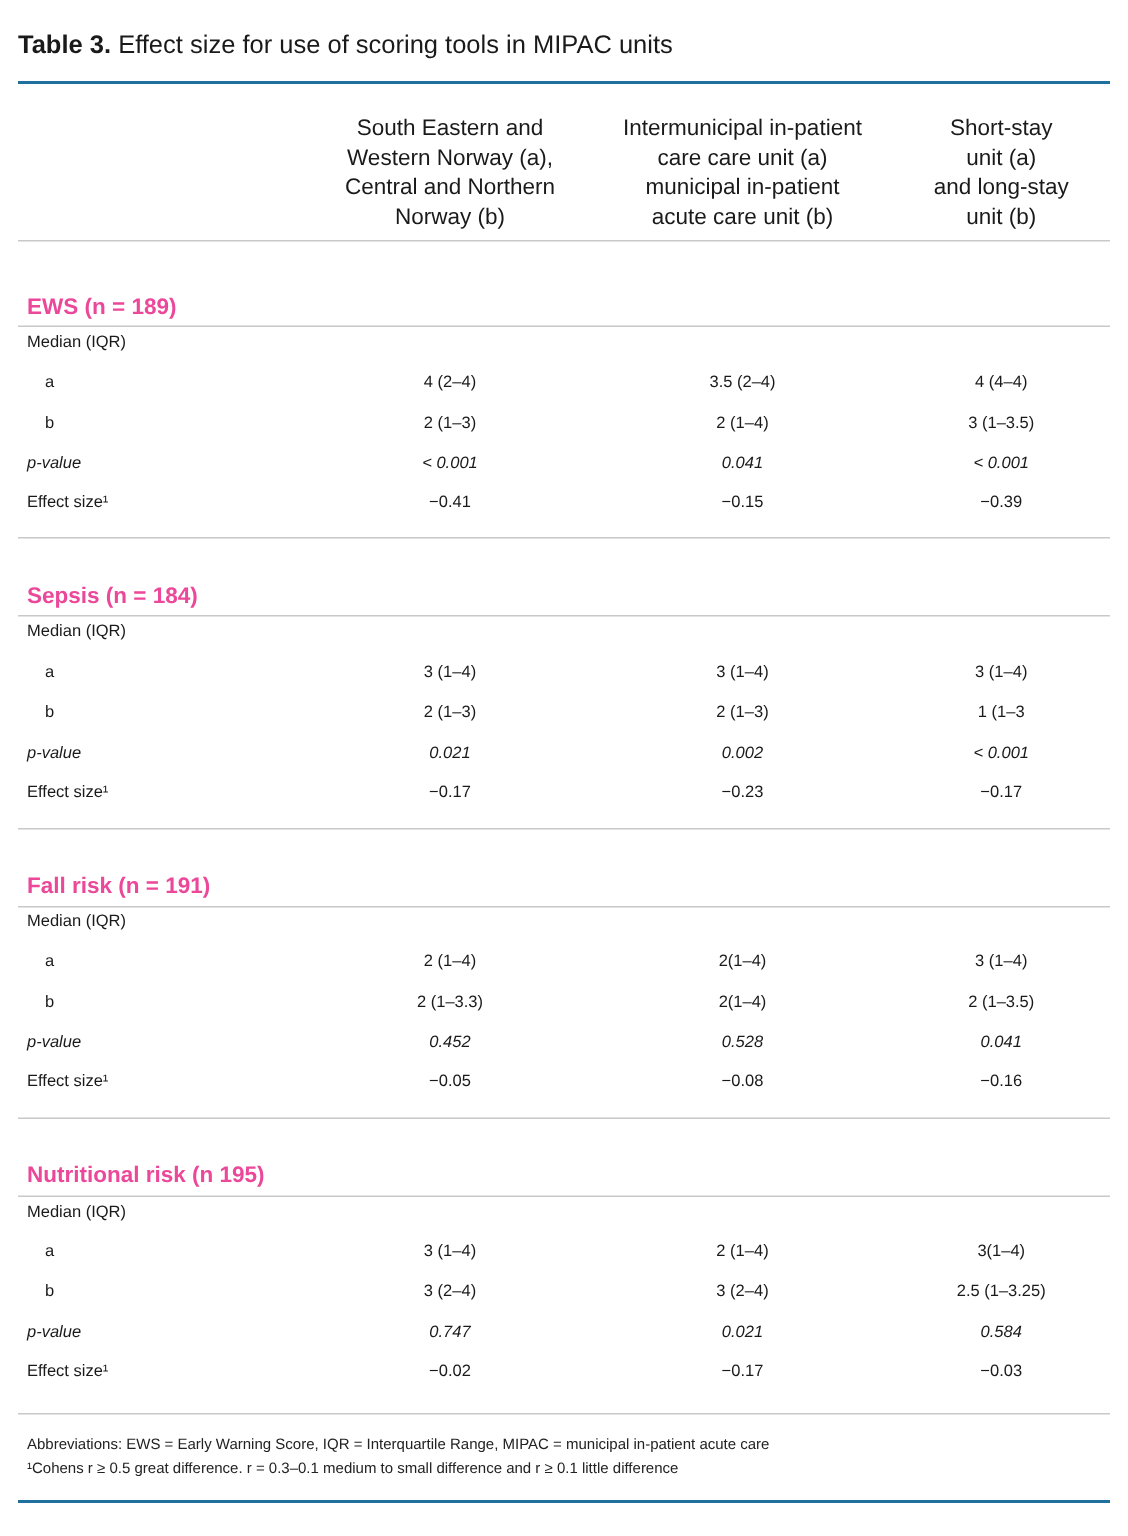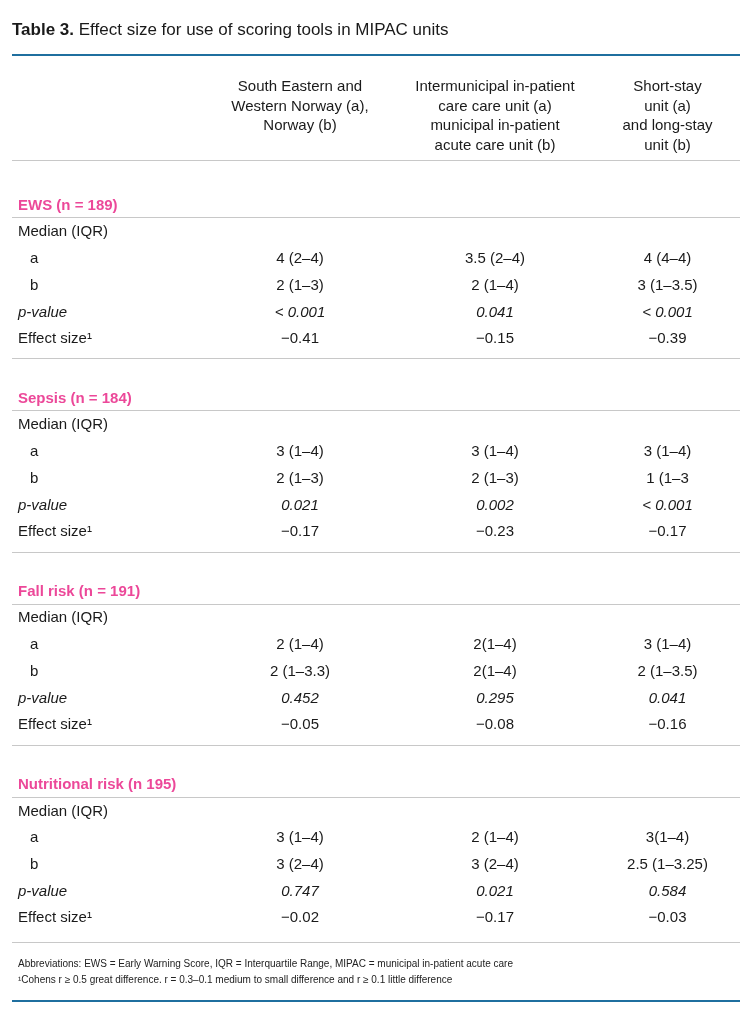--- a/index.html
+++ b/index.html
@@ -15,21 +15,21 @@
     .caption b { font-weight: bold; text-align: center; }
     .rule-blue { position: absolute; left: 12px; width: 728px; height: 2px; background: #1f6f9f; }
     .rule-gray { position: absolute; left: 12px; width: 728px; height: 1px; background: #c8c8c8; }
     .colhead {
       position: absolute; top: 76px; font-size: 15px; line-height: 19.5px;
       text-align: center; color: #1a1a1a;
     }
     .section-title {
       position: absolute; left: 18px; font-size: 15px; font-weight: bold; color: #ec4899;
     }
-    .row { position: absolute; left: 0; width: 600px; height: 26px; font-size: 15px; }
+    .row { position: absolute; left: 0; width: 600px; height: 26px; font-size: 11px; }
     .row .lab { position: absolute; left: 18px; top: 0; }
     .row .lab.sub { left: 30px; }
     .row .c { position: absolute; top: 0; text-align: center; }
     .c1 { left: 215px; width: 170px; text-align: center; }
     .c2 { left: 400px; width: 190px; }
     .c3 { left: 600px; width: 135px; }
     .it { font-style: italic; }
     .footnote {
       position: absolute; left: 18px; font-size: 10px; color: #222; white-space: nowrap; text-align: center;
     }
@@ -37,20 +37,21 @@
 </head>
 <body>
 
 <div class="caption"><b>Table 3.</b><span> Effect size for use of scoring tools in MIPAC units</span></div>
 
 <div class="rule-blue" style="top:54px"></div>
 
 <div class="colhead c1">
   <div>South Eastern and</div>
   <div>Western Norway (a),</div>
+  <div>Central and Northern</div>
   <div>Norway (b)</div>
 </div>
 <div class="colhead c2">
   <div>Intermunicipal in-patient</div>
   <div>care care unit (a)</div>
   <div>municipal in-patient</div>
   <div>acute care unit (b)</div>
 </div>
 <div class="colhead c3">
   <div>Short-stay</div>
@@ -136,21 +137,21 @@
 </div>
 <div class="row" style="top:662px">
   <span class="lab sub">b</span>
   <span class="c c1">2 (1–3.3)</span>
   <span class="c c2">2(1–4)</span>
   <span class="c c3">2 (1–3.5)</span>
 </div>
 <div class="row it" style="top:689px">
   <span class="lab">p-value</span>
   <span class="c c1">0.452</span>
-  <span class="c c2">0.295</span>
+  <span class="c c2">0.528</span>
   <span class="c c3">0.041</span>
 </div>
 <div class="row" style="top:715px">
   <span class="lab">Effect size¹</span>
   <span class="c c1">−0.05</span>
   <span class="c c2">−0.08</span>
   <span class="c c3">−0.16</span>
 </div>
 <div class="rule-gray" style="top:745px"></div>
 

